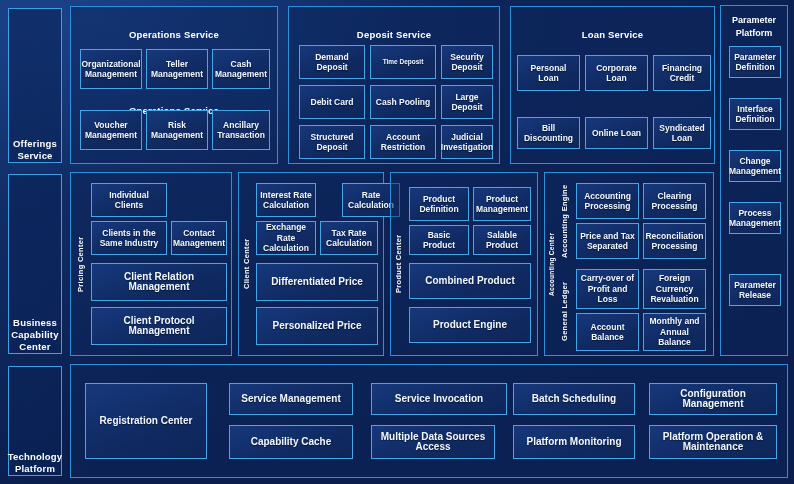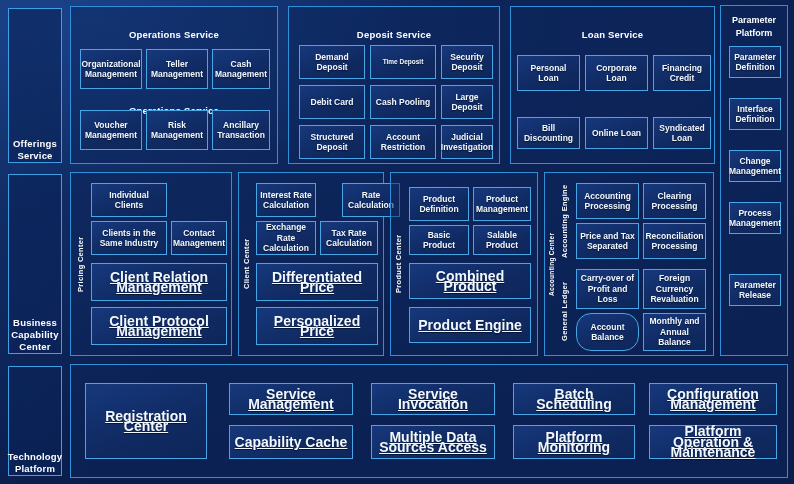--- a/index.html
+++ b/index.html
@@ -51,21 +51,21 @@
     border:1px solid #49a6e6;
     background:linear-gradient(160deg,#16387c 0%,#102a62 60%,#0e2659 100%);
     display:flex;align-items:center;justify-content:center;
     text-align:center;
     font-size:8.5px;font-weight:bold;line-height:10.5px;
     color:#f2f8ff;
     padding:1px 2px;
     text-shadow:0 1px 1px rgba(0,0,0,.5);
   }
   .cell.tiny{font-size:6.5px;line-height:8px;}
-  .cell.wide{font-size:14px;text-decoration:underline;}
+  .cell.wide{font-size:10px;}
   
   .vlabel{
     position:absolute;
     display:flex;align-items:center;justify-content:center;
     writing-mode:vertical-rl;
     transform:rotate(180deg);
     font-size:7.5px;font-weight:bold;color:#ffffff;
     letter-spacing:.3px;white-space:nowrap;
   }
   .vlabel.sm{font-size:6.5px;}
@@ -180,34 +180,34 @@
       <div class="cell" style="left:18px;top:5px;width:63px;height:36px;">Accounting Processing</div>
       <div class="cell" style="left:85px;top:5px;width:63px;height:36px;">Clearing Processing</div>
       <div class="cell" style="left:18px;top:45px;width:63px;height:36px;">Price and Tax Separated</div>
       <div class="cell" style="left:85px;top:45px;width:63px;height:36px;">Reconciliation Processing</div>
     </div>
 
     <div class="subgroup" style="left:13px;top:96px;width:153px;height:84px;border:none;background:none;">
       <div class="vlabel" style="left:0;top:0;bottom:0;width:13px;">General Ledger</div>
       <div class="cell" style="left:18px;top:0px;width:63px;height:40px;">Carry-over of Profit and Loss</div>
       <div class="cell" style="left:85px;top:0px;width:63px;height:40px;">Foreign Currency Revaluation</div>
-      <div class="cell" style="left:18px;top:44px;width:63px;height:38px;border-radius:15px;">Account Balance</div>
+      <div class="cell" style="left:18px;top:44px;width:63px;height:38px;">Account Balance</div>
       <div class="cell" style="left:85px;top:44px;width:63px;height:38px;">Monthly and Annual Balance</div>
     </div>
   </div>
 
   <div class="side-label" style="left:8px;top:366px;width:54px;height:110px;">
     <span>Technology Platform</span>
   </div>
 
   <div class="group" style="left:70px;top:364px;width:718px;height:114px;">
     <div class="cell wide" style="left:14px;top:18px;width:122px;height:76px;">Registration Center</div>
 
     <div class="cell wide" style="left:158px;top:18px;width:124px;height:32px;">Service Management</div>
-    <div class="cell wide" style="left:300px;top:18px;width:124px;height:32px;">Service Invocation</div>
+    <div class="cell wide" style="left:300px;top:18px;width:136px;height:32px;">Service Invocation</div>
     <div class="cell wide" style="left:442px;top:18px;width:122px;height:32px;">Batch Scheduling</div>
     <div class="cell wide" style="left:578px;top:18px;width:128px;height:32px;">Configuration Management</div>
 
     <div class="cell wide" style="left:158px;top:60px;width:124px;height:34px;">Capability Cache</div>
     <div class="cell wide" style="left:300px;top:60px;width:124px;height:34px;">Multiple Data Sources Access</div>
     <div class="cell wide" style="left:442px;top:60px;width:122px;height:34px;">Platform Monitoring</div>
     <div class="cell wide" style="left:578px;top:60px;width:128px;height:34px;">Platform Operation &amp; Maintenance</div>
   </div>
 
 </div>

